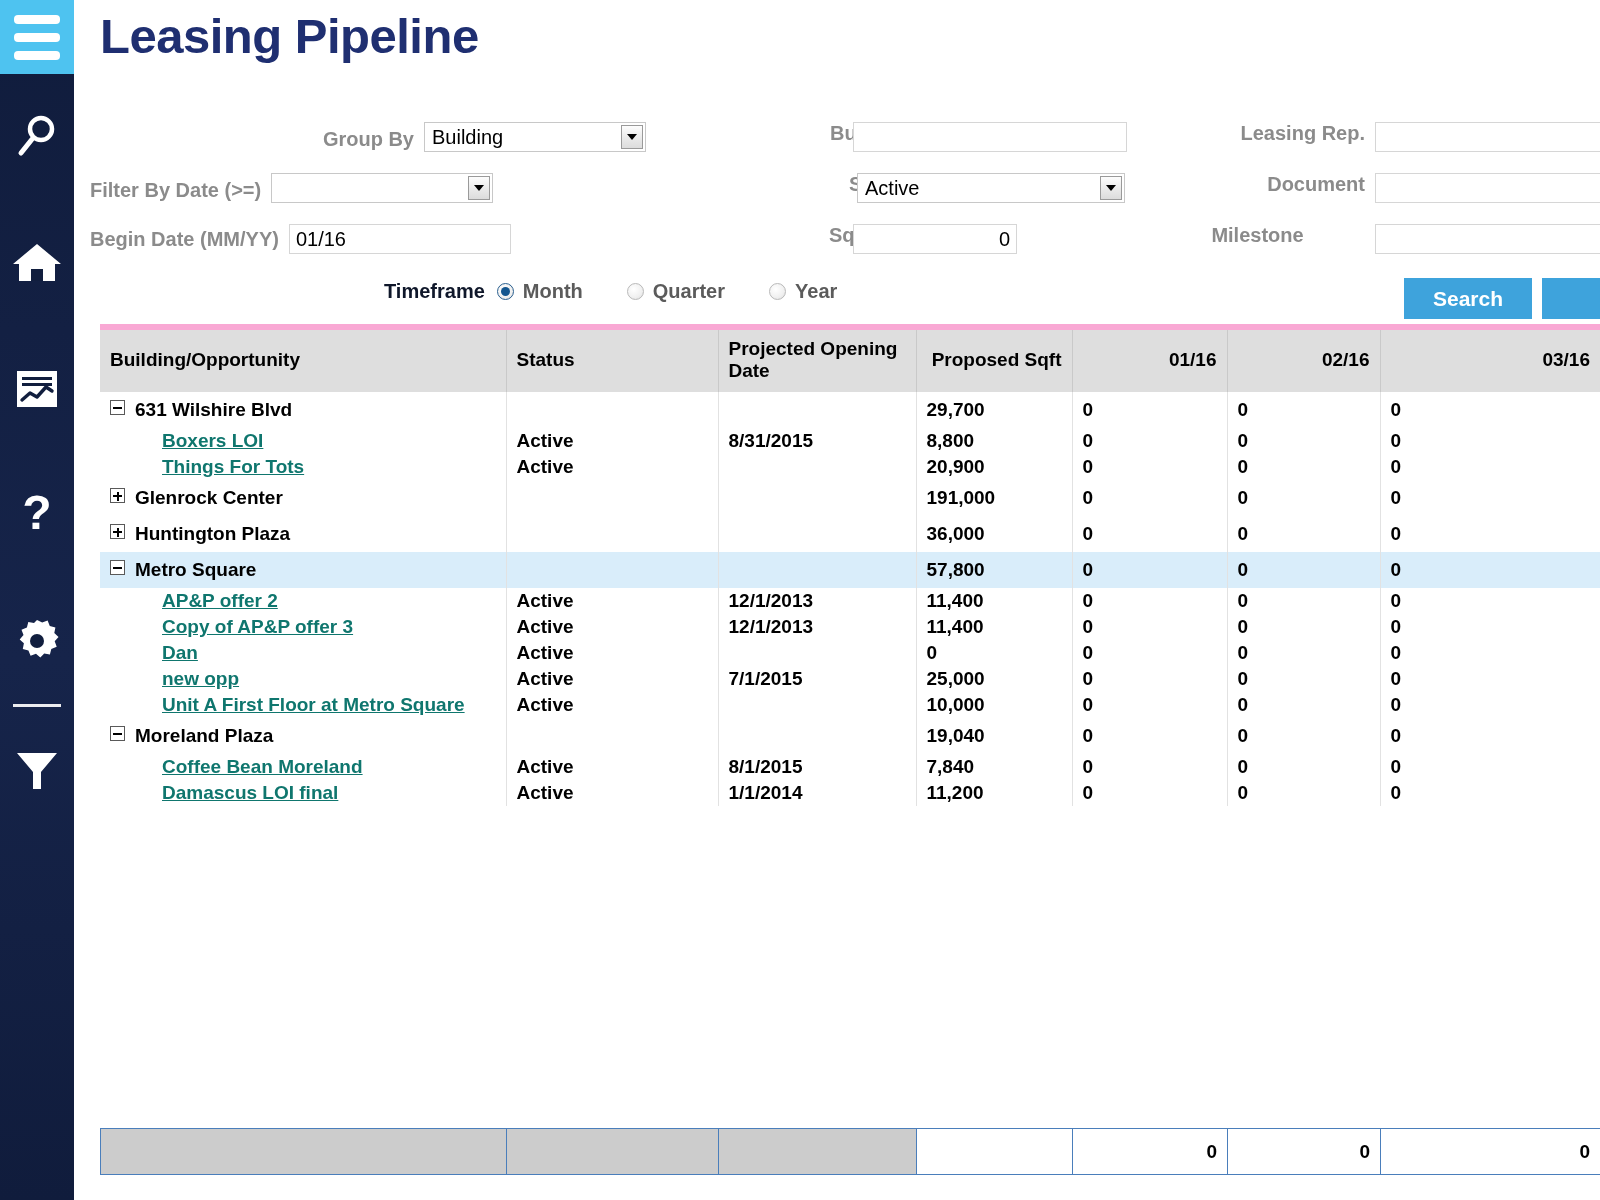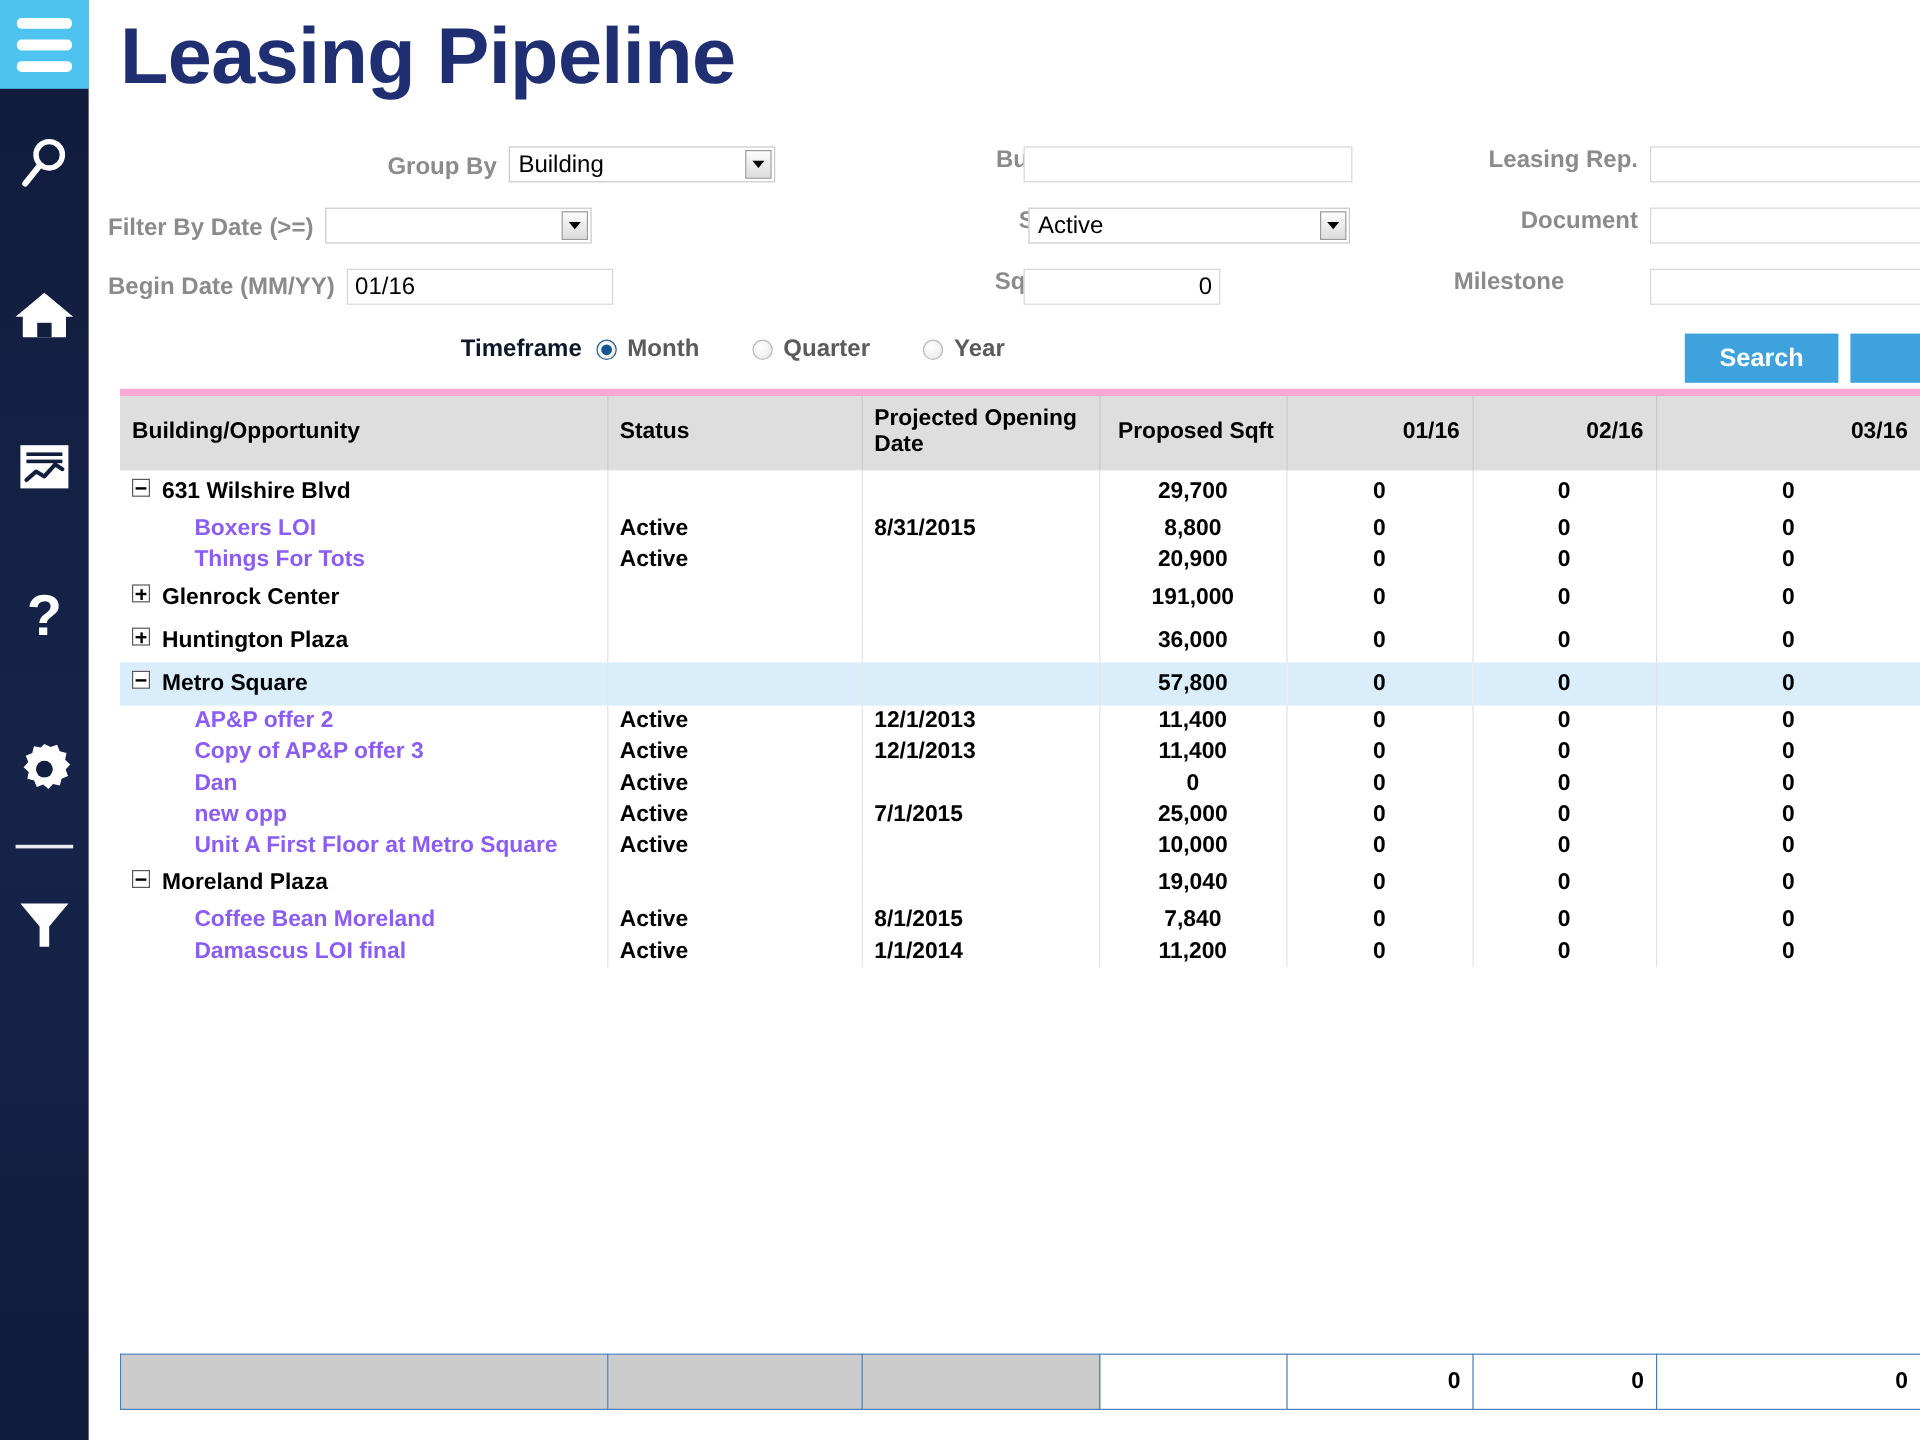--- a/index.html
+++ b/index.html
@@ -76,21 +76,21 @@
     position: absolute;
     left: 74px; top: 0;
     width: 1526px;
     height: 1200px;
     background: #ffffff;
   }
   .page-title {
     position: absolute;
     left: 26px;
     top: 8px;
-    font-size: 66px;
+    font-size: 49px;
     font-weight: bold;
     color: #1f2f71;
     letter-spacing: -0.5px;
     white-space: nowrap;
     text-align: right;
   }
 
   
   .filters {
     position: absolute;
@@ -259,28 +259,29 @@
     padding: 0 10px;
     height: 26px;
     vertical-align: middle;
     border-right: 1px solid #e2e2e2;
     font-weight: bold;
     color: #000;
     white-space: nowrap;
     overflow: hidden;
   }
   table.gt td:last-child { border-right: none; }
-  table.gt td.num { text-align: center; }
+  table.gt td.num { text-align: left; }
   tr.group td { height: 36px; }
   tr.group td.nm { padding-left: 10px; }
   tr.highlight { background: #d9edfa; }
   td.nm.child {
     padding-left: 62px;
-    color: #8b5cf6;
-    cursor: pointer;
+    color: #0f766e;
+    cursor: pointer;
+    text-decoration: underline;
   }
   .toggle {
     display: inline-block;
     width: 15px;
     height: 15px;
     border: 1px solid #595959;
     background: #fff;
     position: relative;
     margin-right: 10px;
     vertical-align: 1px;

